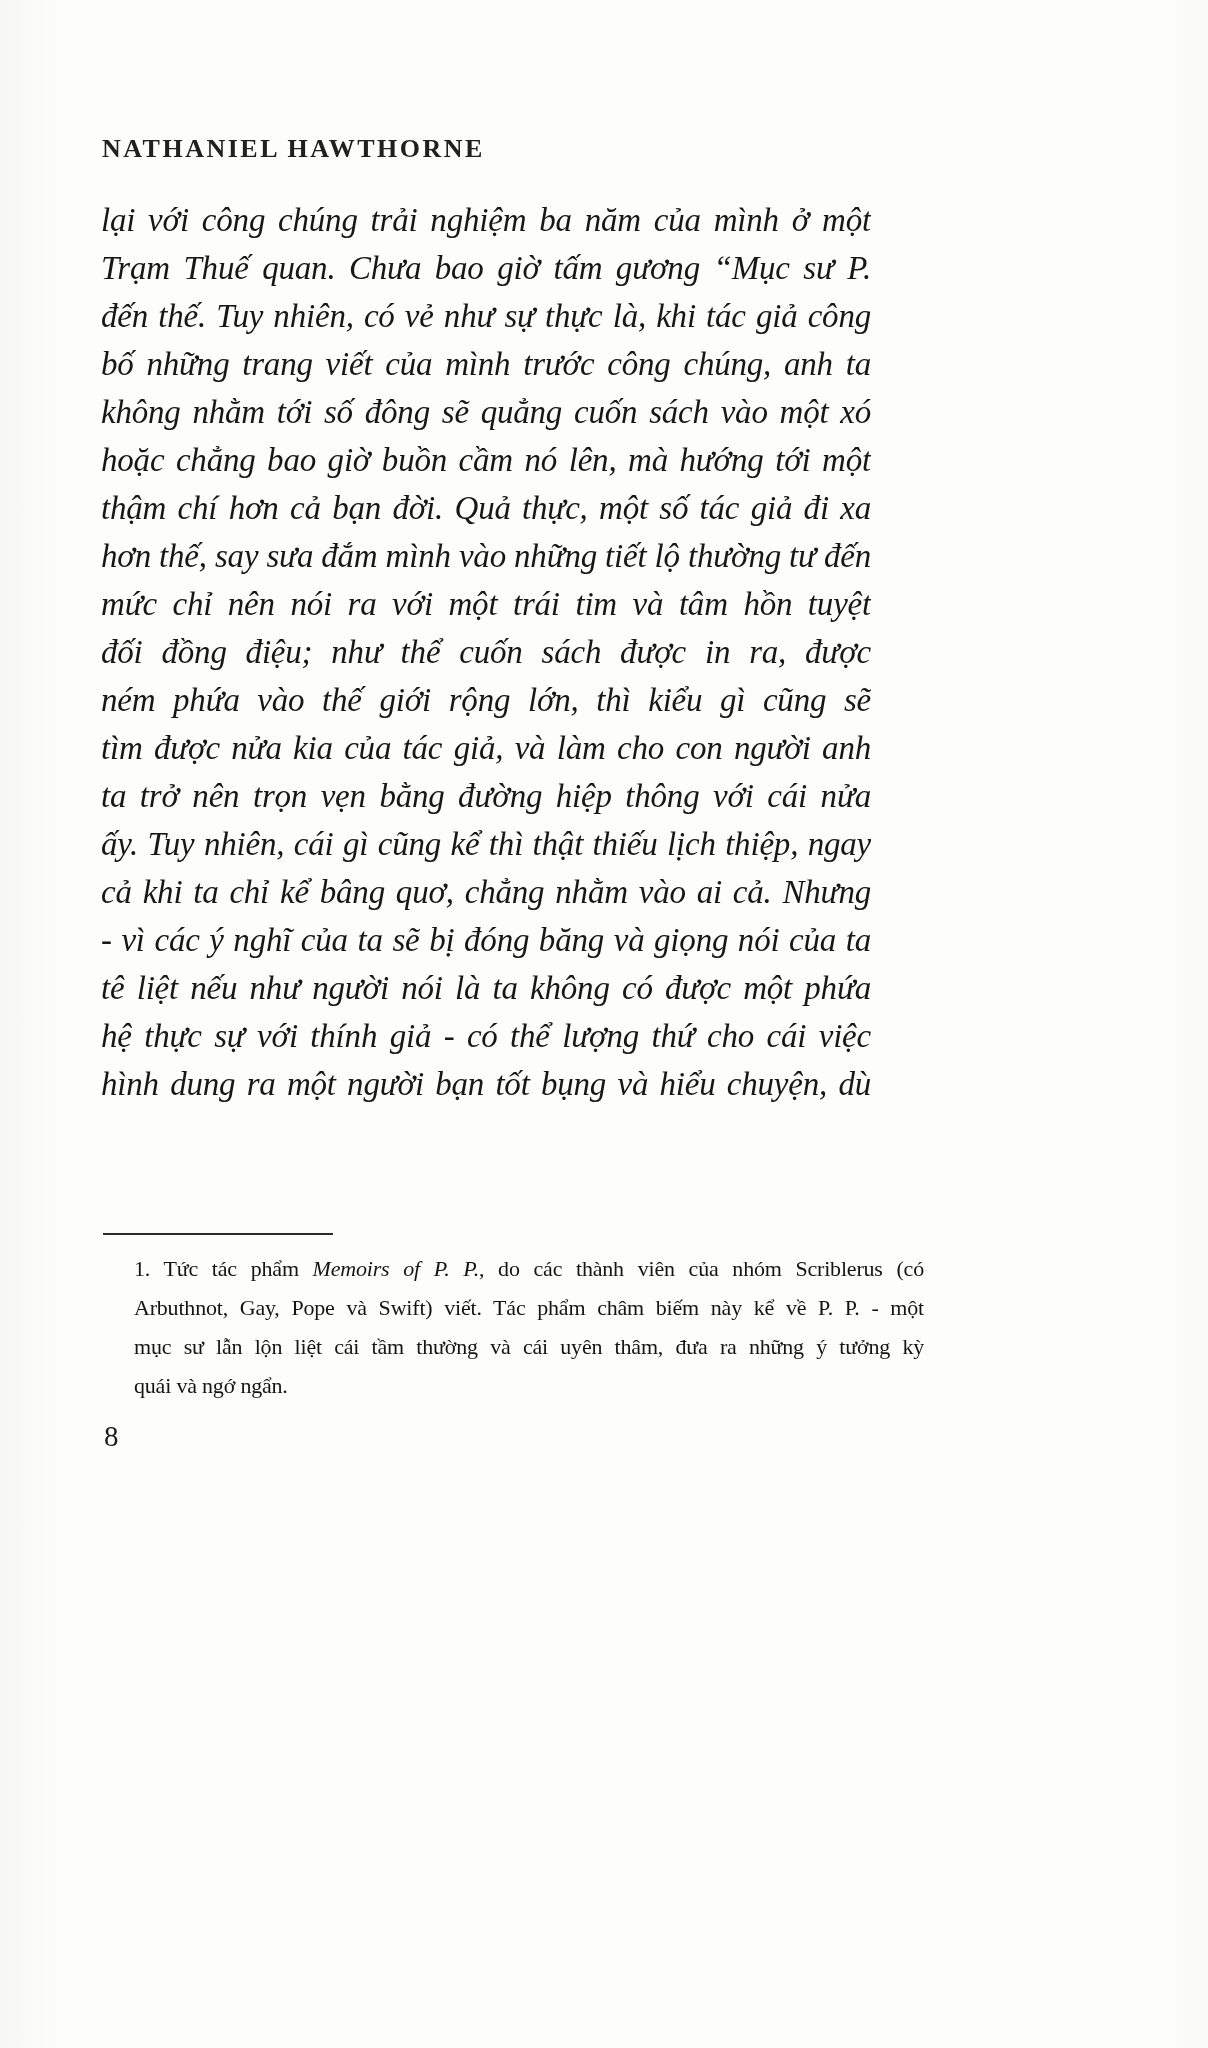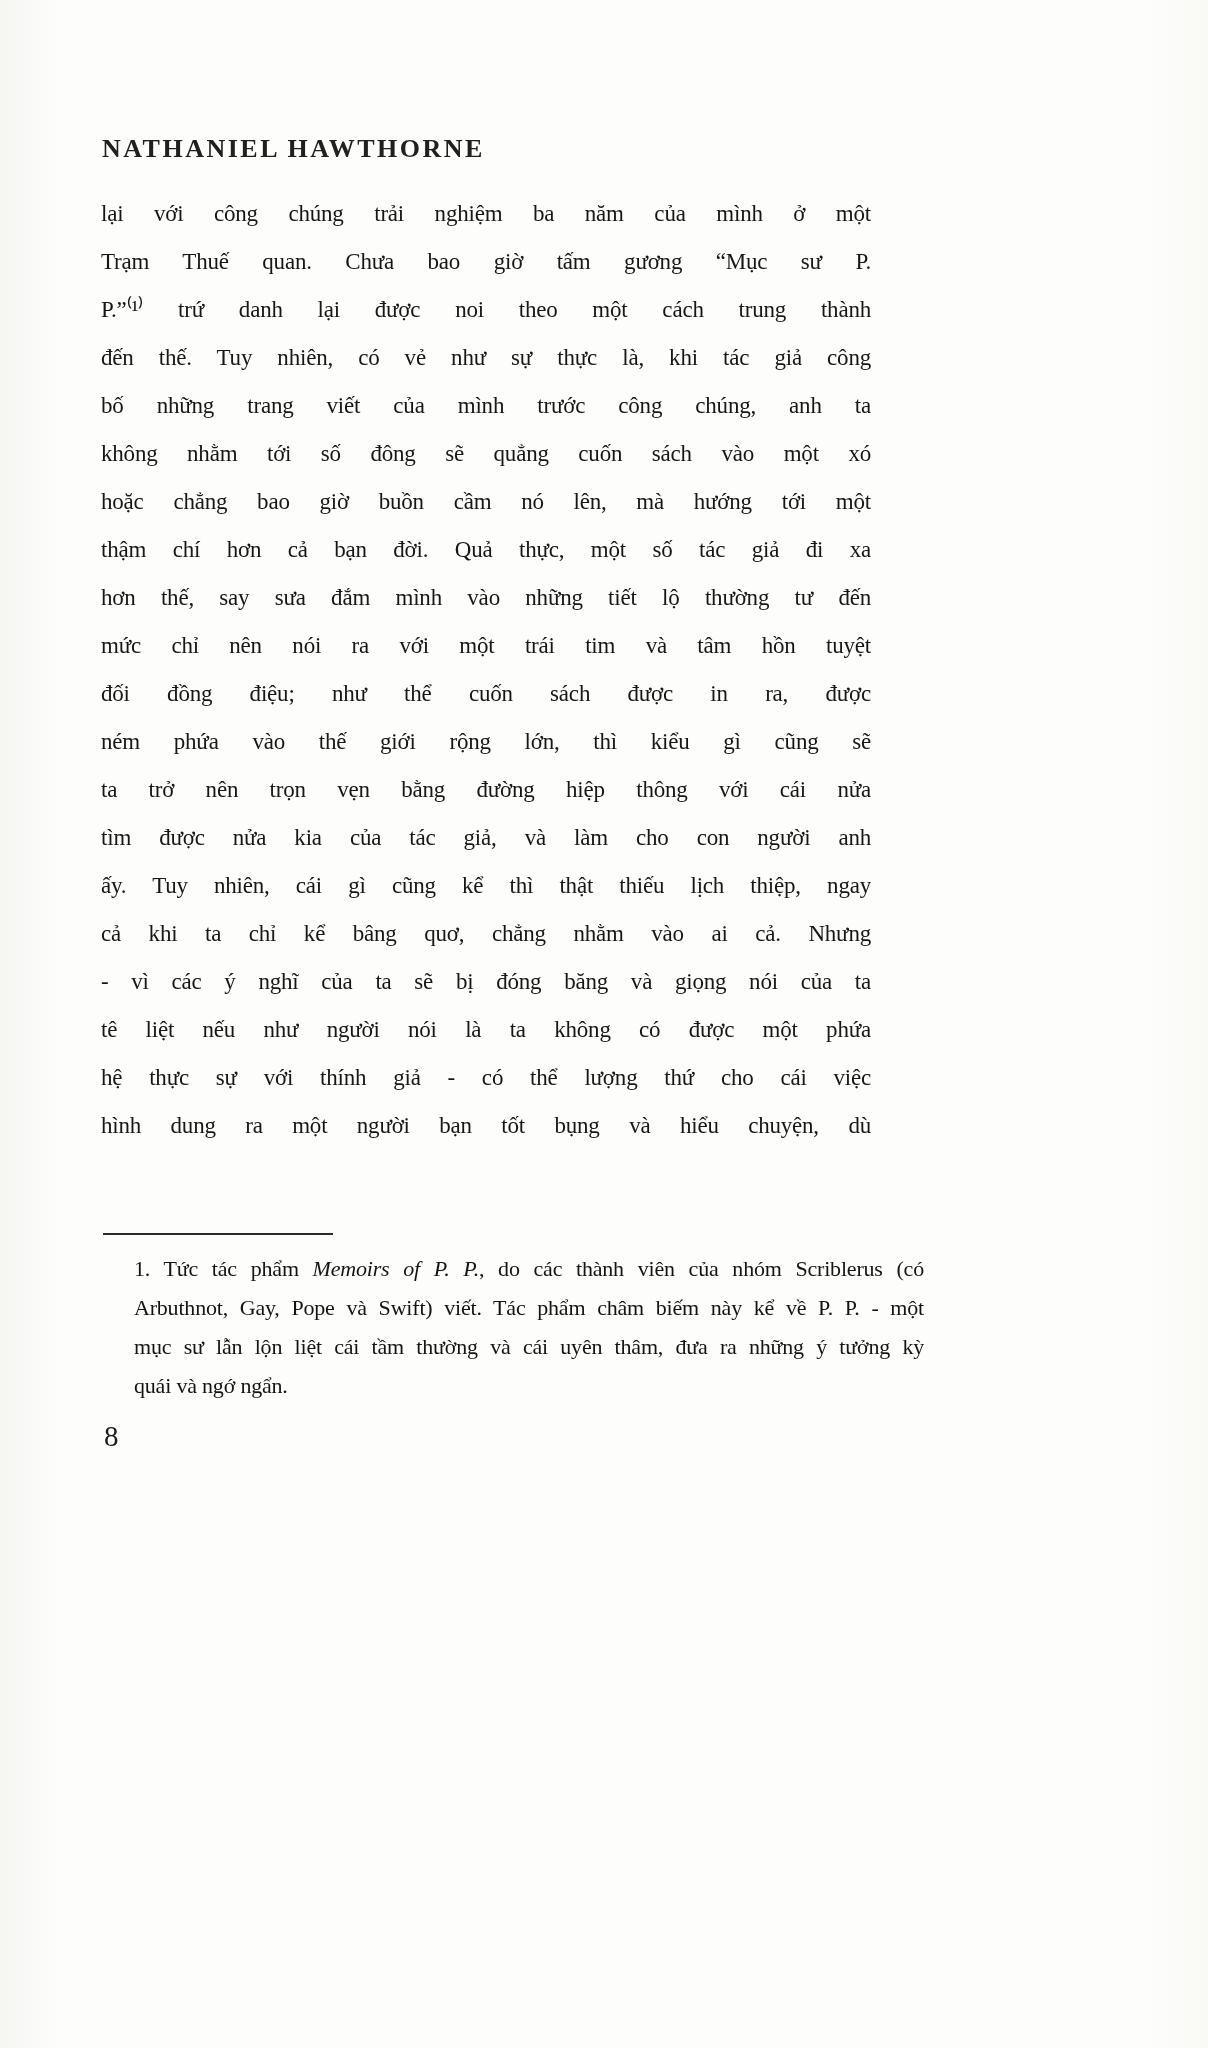--- a/index.html
+++ b/index.html
@@ -23,26 +23,27 @@
     font-family: "Liberation Serif", serif;
     font-weight: 700;
     font-size: 26px;
     letter-spacing: 2.5px;
     color: #202020;
     white-space: nowrap;
   }
   .body-text {
     position: absolute;
     left: 101px;
-    top: 190px;
+    top: 196px;
     width: 770px;
     font-family: "Liberation Serif", serif;
-    font-size: 23px;
+    font-size: 33px;
     letter-spacing: -0.2px;
     color: #171717;
+    font-style: italic;
   }
   .bline {
     height: 48px;
     line-height: 48px;
     text-align: justify;
     text-align-last: justify;
     -moz-text-align-last: justify;
     overflow: hidden;
   }
   .footnote-rule {
@@ -90,32 +91,31 @@
 </head>
 <body>
 
 <div class="page">
 
   <div class="running-header">NATHANIEL HAWTHORNE</div>
 
   <div class="body-text">
     <div class="bline">lại với công chúng trải nghiệm ba năm của mình ở một</div>
     <div class="bline">Trạm Thuế quan. Chưa bao giờ tấm gương “Mục sư P.</div>
-    <div class="bline">P.”⁽¹⁾ trứ danh lại được noi theo một cách trung thành</div>
     <div class="bline">đến thế. Tuy nhiên, có vẻ như sự thực là, khi tác giả công</div>
     <div class="bline">bố những trang viết của mình trước công chúng, anh ta</div>
     <div class="bline">không nhằm tới số đông sẽ quẳng cuốn sách vào một xó</div>
     <div class="bline">hoặc chẳng bao giờ buồn cầm nó lên, mà hướng tới một</div>
     <div class="bline">thậm chí hơn cả bạn đời. Quả thực, một số tác giả đi xa</div>
     <div class="bline">hơn thế, say sưa đắm mình vào những tiết lộ thường tư đến</div>
     <div class="bline">mức chỉ nên nói ra với một trái tim và tâm hồn tuyệt</div>
     <div class="bline">đối đồng điệu; như thể cuốn sách được in ra, được</div>
     <div class="bline">ném phứa vào thế giới rộng lớn, thì kiểu gì cũng sẽ</div>
+    <div class="bline">tìm được nửa kia của tác giả, và làm cho con người anh</div>
     <div class="bline">ta trở nên trọn vẹn bằng đường hiệp thông với cái nửa</div>
-    <div class="bline">tìm được nửa kia của tác giả, và làm cho con người anh</div>
     <div class="bline">ấy. Tuy nhiên, cái gì cũng kể thì thật thiếu lịch thiệp, ngay</div>
     <div class="bline">cả khi ta chỉ kể bâng quơ, chẳng nhằm vào ai cả. Nhưng</div>
     <div class="bline">- vì các ý nghĩ của ta sẽ bị đóng băng và giọng nói của ta</div>
     <div class="bline">tê liệt nếu như người nói là ta không có được một phứa</div>
     <div class="bline">hệ thực sự với thính giả - có thể lượng thứ cho cái việc</div>
     <div class="bline">hình dung ra một người bạn tốt bụng và hiểu chuyện, dù</div>
   </div>
 
   <div class="footnote-rule"></div>
 

